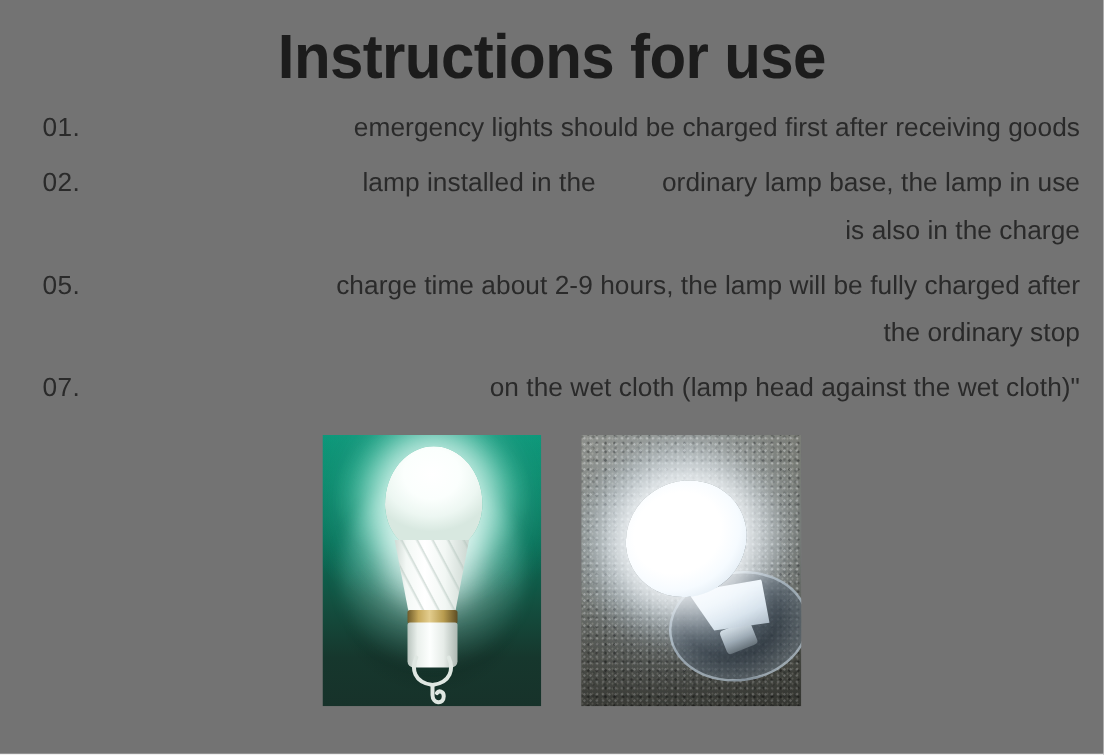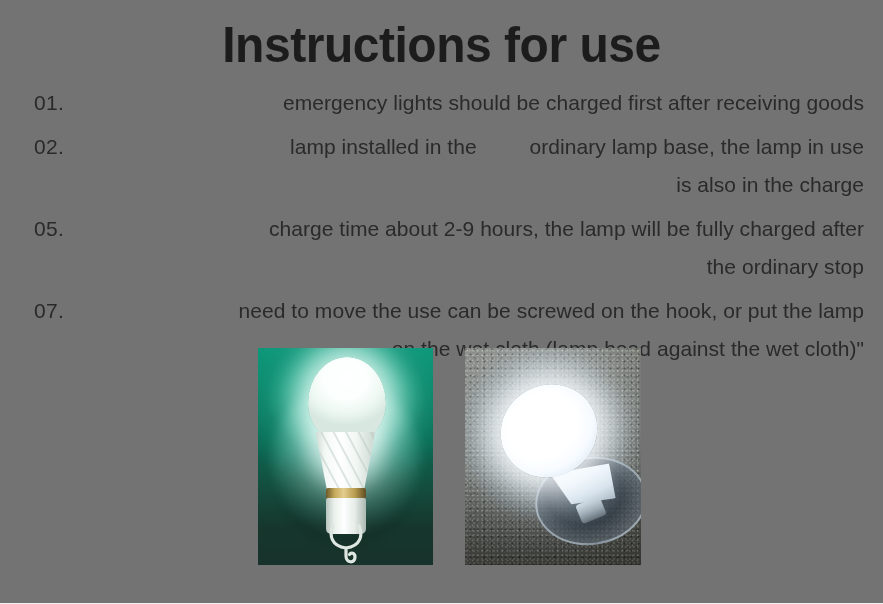--- a/index.html
+++ b/index.html
@@ -323,21 +323,20 @@
       <span class="marker">05.</span>
       <div class="lines">
         <div class="line">charge time about 2-9 hours, the lamp will be fully charged after</div>
         <div class="line">the ordinary stop</div>
       </div>
     </div>
 
     <div class="item">
       <span class="marker">07.</span>
       <div class="lines">
-        <div class="line">need to move the use can be screwed on the hook, or put the lamp</div>
         <div class="line">on the wet cloth (lamp head against the wet cloth)"</div>
       </div>
     </div>
 
   </div>
 
   <div class="photos">
 
     <div class="photo photo-left">
       <div class="green-bg"></div>

